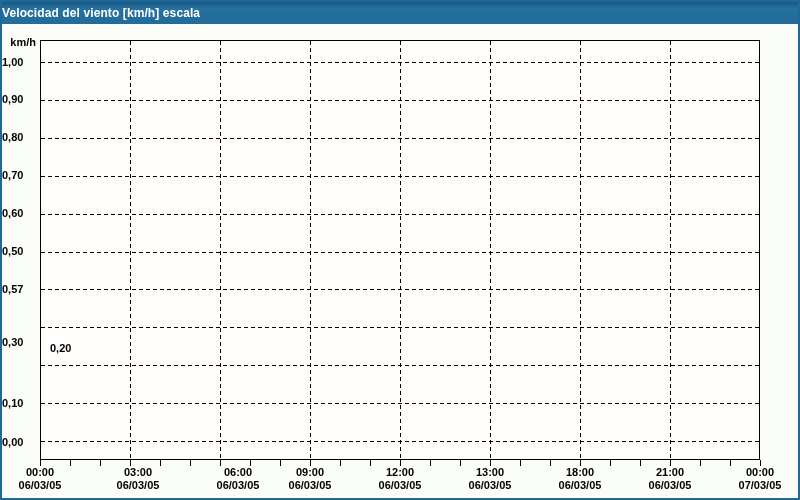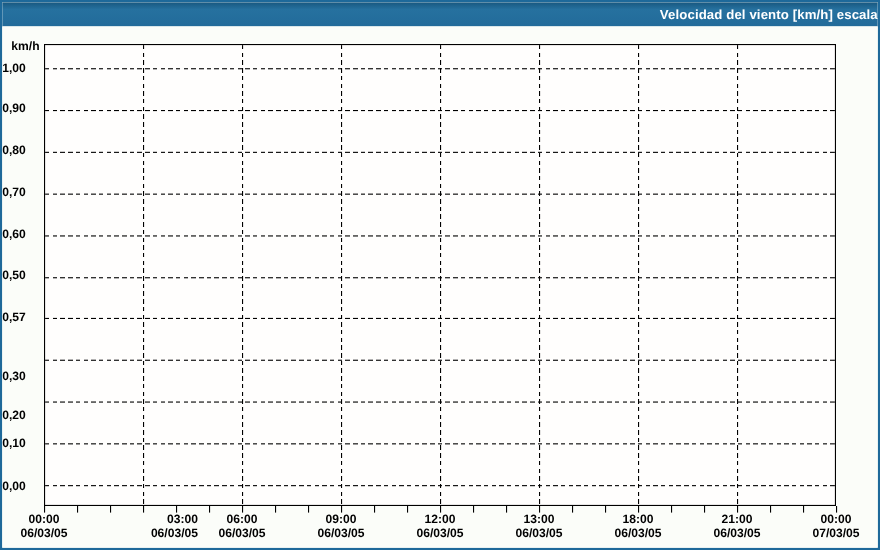--- a/index.html
+++ b/index.html
@@ -3,21 +3,21 @@
 <meta charset="utf-8">
 <style>
   html,body{margin:0;padding:0;background:#fff;}
   .window{
     position:relative;width:800px;height:500px;box-sizing:border-box;
     border:2px solid #1e699a;background:#fbfdf9;
     font-family:"Liberation Sans",sans-serif;overflow:hidden;
   }
   .titlebar{
     height:22px;background:linear-gradient(180deg,#18577f 0%,#26719f 30%,#226b9a 100%);
-    color:#fff;font-size:12px;font-weight:bold;text-align:right;line-height:22px;
+    color:#fff;font-size:12px;font-weight:bold;text-align:left;line-height:22px;
     letter-spacing:0.1px;
   }
   .content{position:relative;width:796px;height:474px;background:#fbfdf9;font-weight:bold;}
   .plot{
     position:absolute;left:38px;top:16px;width:720px;height:420px;
     box-sizing:border-box;border:1px solid #000;background:#fffefd;
   }
   .gridline-h{
     position:absolute;left:0;right:0;height:1px;
     background:repeating-linear-gradient(90deg,#000 0 4px,transparent 4px 7px);
@@ -70,32 +70,32 @@
         <div class="gridline-v" style="left: 629px;"></div>
       </div>
   <div class="y-label" style="top: 31.5px;">1,00</div>
       <div class="y-label" style="top: 69.4px;">0,90</div>
       <div class="y-label" style="top: 107.3px;">0,80</div>
       <div class="y-label" style="top: 145.2px;">0,70</div>
       <div class="y-label" style="top: 183.1px;">0,60</div>
       <div class="y-label" style="top: 221px;">0,50</div>
       <div class="y-label" style="top: 258.9px;">0,57</div>
       <div class="y-label" style="top: 312px;">0,30</div>
-      <div class="y-label" style="top: 348px;">0,20</div>
+      <div class="y-label" style="top: 318px; padding-left: 48px;">0,20</div>
       <div class="y-label" style="top: 372.6px;">0,10</div>
       <div class="y-label" style="top: 412px;">0,00</div>
       <div class="x-label" style="left: 6px;">
         <div class="">00:00</div>
         <div class="">06/03/05</div>
       </div>
-      <div class="x-label" style="left: 114px; text-align: right;">
+      <div class="x-label" style="left: 104px;">
         <div class="">03:00</div>
         <div class="">06/03/05</div>
       </div>
-      <div class="x-label" style="left: 186px;">
+      <div class="x-label" style="left: 204px;">
         <div class="">06:00</div>
         <div class="">06/03/05</div>
       </div>
       <div class="x-label" style="left: 276px;">
         <div class="">09:00</div>
         <div class="">06/03/05</div>
       </div>
       <div class="x-label" style="left: 366px;">
         <div class="">12:00</div>
         <div class="">06/03/05</div>

